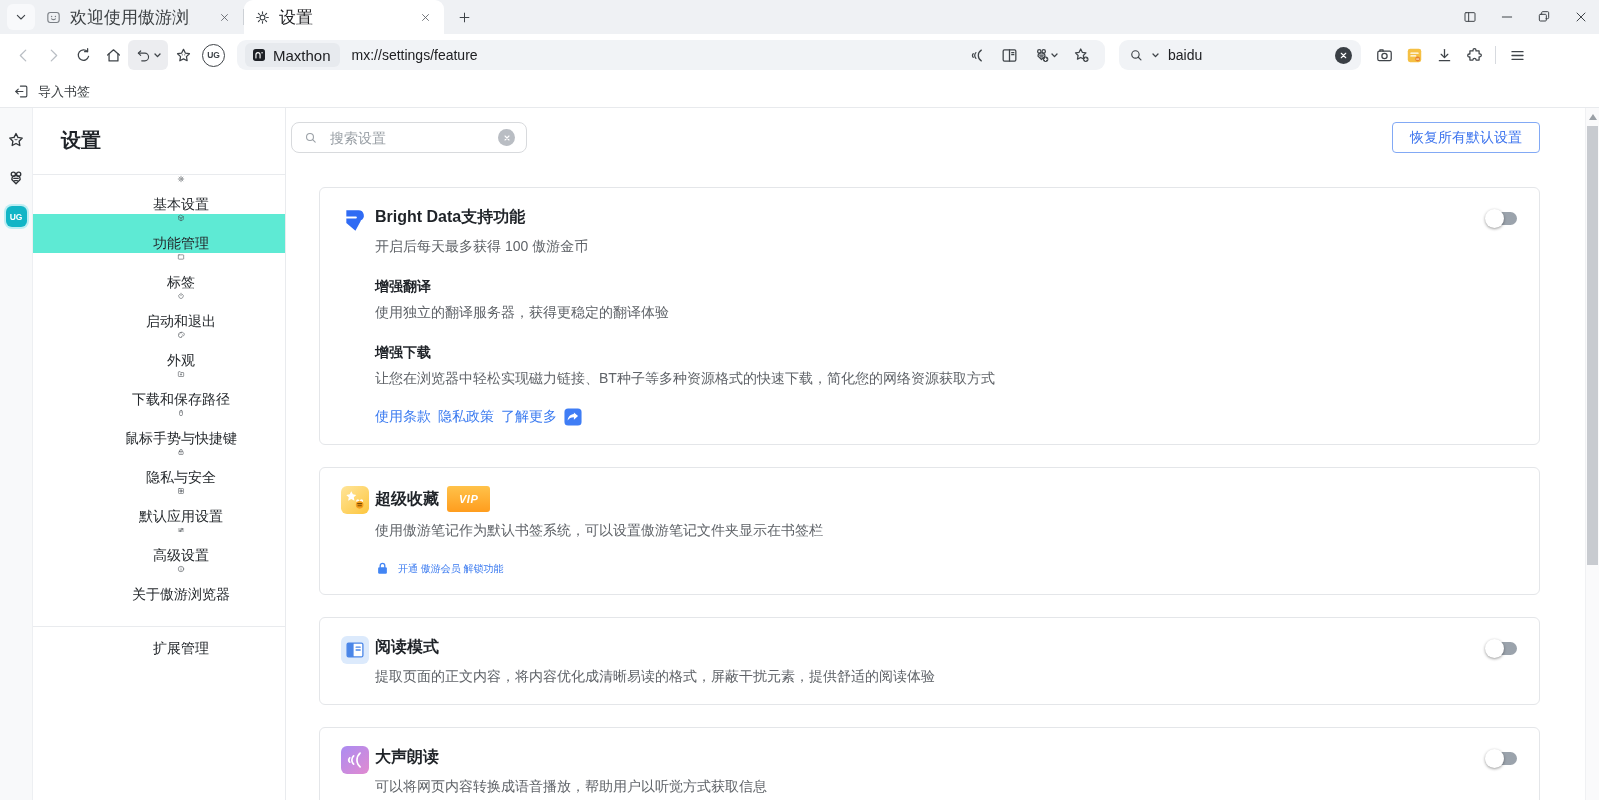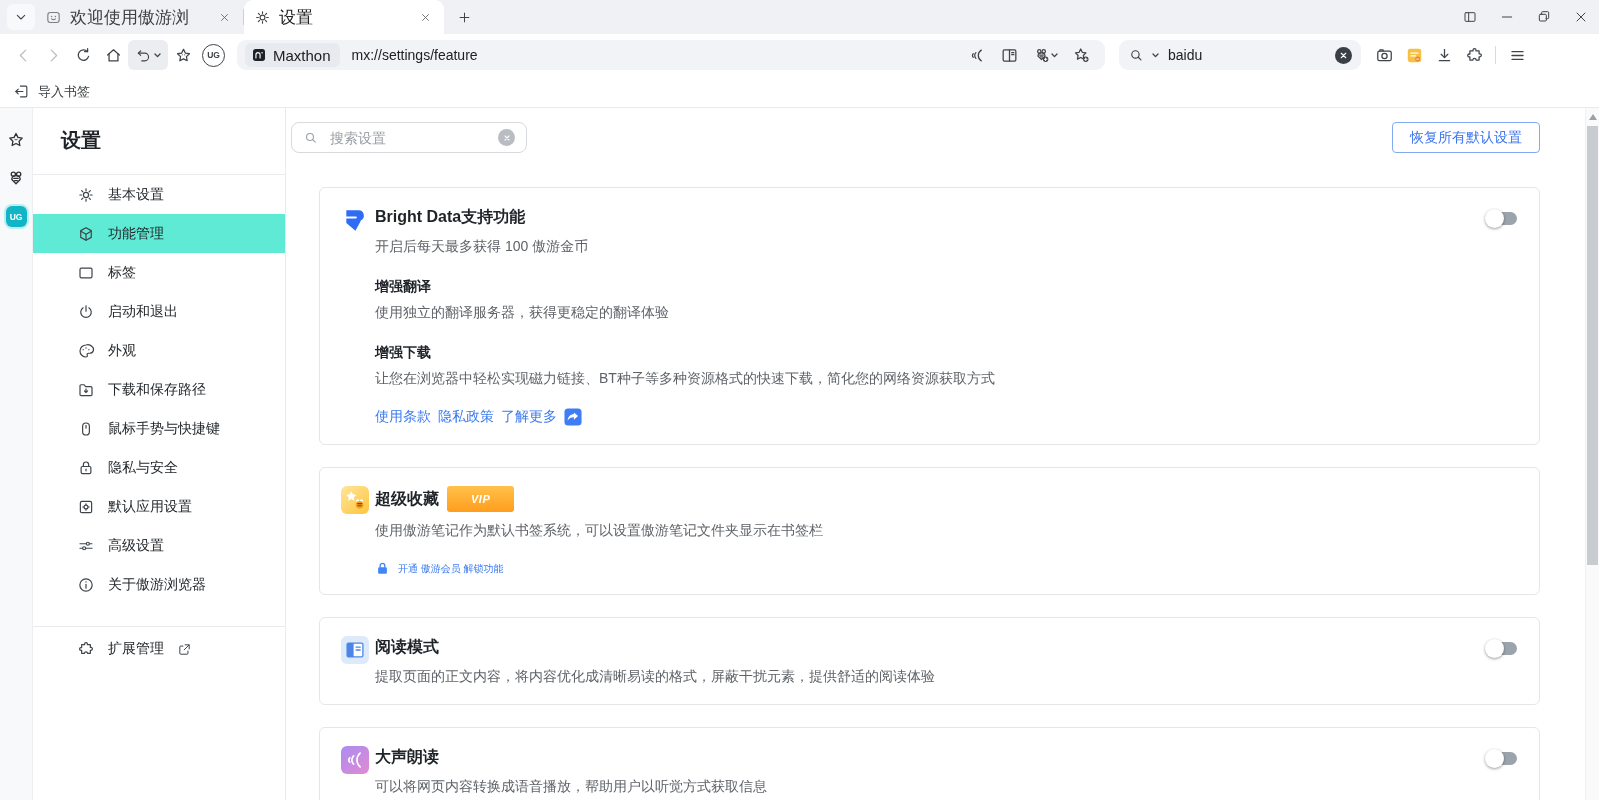--- a/index.html
+++ b/index.html
@@ -49,21 +49,21 @@
   
   .page{position:relative;display:flex;height:692px;}
   .edge-strip{width:32px;background:#f8f9fa;border-right:1px solid #edeff2;display:flex;flex-direction:column;
     align-items:center;padding-top:22px;gap:18px;flex:0 0 auto;}
   .ug-avatar{width:21px;height:21px;border-radius:6px;background:#12b5c6;color:#fff;font-size:8.5px;font-weight:bold;
     display:flex;align-items:center;justify-content:center;box-shadow:0 0 0 2px #bdeef3;}
 
   .sidebar{width:252px;flex:0 0 auto;border-right:1px solid #e9ebee;padding-top:18px;}
   .page-title{font-size:20px;font-weight:bold;margin:0 0 0 28px;line-height:28px;color:#1f2328;}
   .side-divider{border:none;border-top:1px solid #e9ebee;margin:20px 0 0 0;}
-  .nav-item{height:39px;display:flex;align-items:center;gap:13px;padding-left:44px;font-size:14px;color:#24282c;cursor:default;}
+  .nav-item{height:39px;display:flex;align-items:center;gap:13px;padding-left:44px;font-size:14px;color:#24282c;cursor:default;flex-direction:column;}
   .nav-item.active{background:#5eead4;}
   .nav-item .nlabel{white-space:nowrap;}
   .ext-item{margin-top:22px;}
 
   .content{flex:1;padding-top:14px;overflow:hidden;}
   .content-top{display:flex;justify-content:space-between;align-items:center;margin:0 59px 0 5px;}
   .settings-search{width:236px;height:31px;background:#fff;border:1px solid #d8dadd;border-radius:8px;
     display:flex;align-items:center;gap:9px;padding:0 11px;box-sizing:border-box;}
   .settings-search input{border:none;outline:none;flex:1;font-size:14px;font-family:inherit;color:#202124;min-width:0;}
   .settings-search input::placeholder{color:#9aa0a6;}
@@ -75,21 +75,21 @@
     padding:18px 60px 18px 55px;box-sizing:border-box;}
   .card.first{margin-top:34px;}
   .card-icon{position:absolute;left:21px;top:18px;width:28px;height:28px;border-radius:6px;}
   .card-title{font-size:16px;font-weight:bold;color:#1f2328;line-height:22px;display:flex;align-items:center;gap:8px;}
   .card-sub{font-size:14px;color:#5f6368;margin-top:8px;line-height:20px;}
   .sec-head{font-size:14px;font-weight:bold;color:#1f2328;margin-top:20px;line-height:20px;}
   .sec-text{font-size:14px;color:#5f6368;margin-top:6px;line-height:20px;}
   .links-row{margin-top:20px;display:flex;align-items:center;gap:7px;font-size:14px;color:#3a7af0;}
   .action-row{margin-top:21px;display:flex;align-items:center;gap:8px;font-size:10px;color:#3a7af0;}
   .vip-badge{display:inline-block;background:linear-gradient(180deg,#ffc24a,#ff9d1e);color:#fff;
-    font-size:11px;font-style:italic;font-weight:bold;letter-spacing:.5px;border-radius:3px;padding:2px 24px;}
+    font-size:11px;font-style:italic;font-weight:bold;letter-spacing:.5px;border-radius:3px;padding:2px 12px;}
   .toggle{position:absolute;right:22px;top:24px;width:29px;height:13px;border-radius:7px;background:#9ba3ac;}
   .toggle::after{content:"";position:absolute;left:-3px;top:-3px;width:19px;height:19px;border-radius:50%;
     background:#fff;box-shadow:0 1px 3px rgba(0,0,0,.4);}
 
   .scrollbar{position:absolute;right:0;top:0;bottom:0;width:13px;background:#fafafb;border-left:1px solid #f0f1f3;}
   .scroll-up{position:absolute;top:6px;left:3px;width:0;height:0;border-left:4px solid transparent;
     border-right:4px solid transparent;border-bottom:6px solid #9aa0a6;}
   .scroll-thumb{position:absolute;top:18px;left:1px;width:11px;height:439px;background:#c8cbd0;}
 </style>
 </head>

